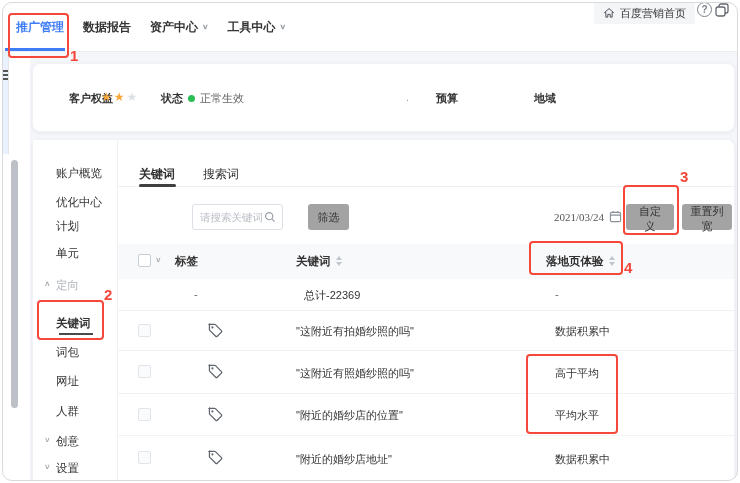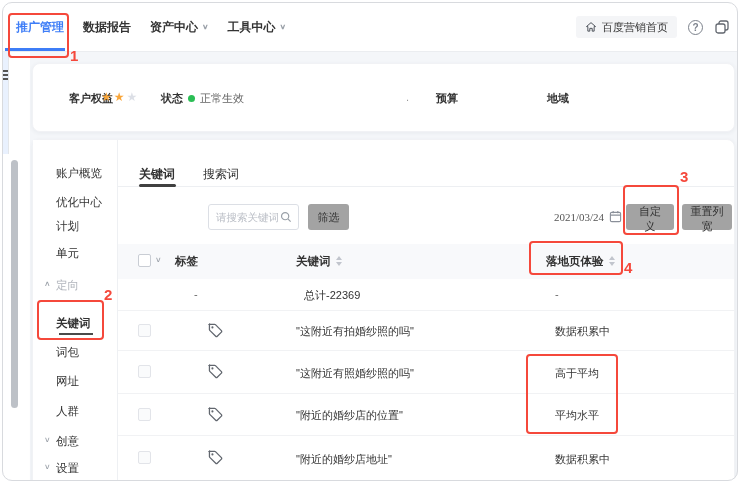--- a/index.html
+++ b/index.html
@@ -8,21 +8,21 @@
   .clip { position:absolute; inset:2px; border-radius:10px; overflow:hidden; background:#fff; }
   .frame-border { position:absolute; inset:2px; border:1px solid #d8dade; border-radius:10px; pointer-events:none; z-index:40; }
 
   
   .navbar { position:absolute; top:0; left:0; right:0; height:50px; background:#fff; border-bottom:1px solid #ebedf0; z-index:5; }
   .nav-items { position:absolute; left:14px; top:0; height:50px; display:flex; align-items:center; gap:19px; }
   .nav-item { font-size:12px; font-weight:bold; color:#333; display:flex; align-items:center; gap:4px; cursor:pointer; white-space:nowrap; }
   .nav-item.active { color:#3e7df7; }
   .nav-caret { font-size:9px; color:#9aa0a8; transform:scaleY(.8); }
   .nav-underline { position:absolute; left:3px; top:46px; width:60px; height:3px; background:#3e7df7; }
-  .nav-right { position:absolute; right:8px; top:0; height:50px; display:flex; align-items:center; gap:11px; }
+  .nav-right { position:absolute; right:8px; top:0; height:50px; display:flex; align-items:flex-start; gap:2px; }
   .home-btn { display:flex; align-items:center; gap:5px; background:#f4f5f7; border-radius:3px; height:22px; padding:0 9px; font-size:11px; color:#333; cursor:pointer; }
   .circle-icon { width:15px; height:15px; border:1.3px solid #7c828c; border-radius:50%; font-size:10px; color:#7c828c; display:flex; align-items:center; justify-content:center; font-weight:bold; cursor:pointer; }
 
   
   .content-bg { position:absolute; top:50px; left:0; right:0; bottom:0; background:#f4f6f9; }
   .left-gutter { position:absolute; top:50px; left:0; width:28px; bottom:0; background:#fff; }
   .mini-strip { position:absolute; top:50px; left:0; width:7px; height:102px; background:#e9f1fe; border-right:1px solid #e3e6ea; }
   .hamburger { position:absolute; left:0; top:68px; width:6px; }
   .hamburger div { height:1.5px; background:#555; margin-bottom:2.5px; width:6px; }
   .scroll-thumb { position:absolute; left:9px; top:158px; width:7px; height:248px; background:#bdc1c7; border-radius:4px; }
@@ -47,21 +47,21 @@
 
   .main { position:absolute; left:85px; top:0; right:0; bottom:0; }
   .tabbar { position:absolute; left:0; right:0; top:0; height:47px; border-bottom:1px solid #edeff2; }
   .tab { position:absolute; top:26px; font-size:12px; color:#333; cursor:pointer; }
   .tab.active { font-weight:bold; }
   .tab-underline { position:absolute; left:21px; top:44px; width:37px; height:3px; background:#404040; border-radius:2px; }
 
   
   .toolbar { position:absolute; left:0; right:0; top:64px; height:27px; }
   .btn-blue { position:absolute; left:15px; top:0; width:69px; height:26px; background:#4b85f8; color:#fff; font-size:11px; border:none; border-radius:3px; cursor:pointer; font-family:inherit; }
-  .search-box { position:absolute; left:90px; top:0; width:91px; height:26px; border:1px solid #dcdfe5; border-radius:3px; background:#fff;text-decoration:underline; }
+  .search-box { position:absolute; left:74px; top:0; width:91px; height:26px; border:1px solid #dcdfe5; border-radius:3px; background:#fff;text-decoration:underline; }
   .search-box input { position:absolute; left:7px; top:0; width:62px; height:24px; border:none; outline:none; font-size:10.5px; color:#333; font-family:inherit; }
   .search-box input::placeholder { color:#b9bdc5; }
   .search-glyph { position:absolute; right:6px; top:6px; }
   .btn-gray { position:absolute; top:0; height:26px; background:#a3a3a3; color:#333; font-size:11px; border:none; border-radius:3px; cursor:pointer; font-family:inherit; padding:0 8px; }
   .date-text { position:absolute; right:130px; top:7px; font-size:11px; color:#555; cursor:pointer;font-family:Liberation Serif, serif; }
   .cal-icon { position:absolute; right:112px; top:6px; cursor:pointer; }
 
   
   .thead { position:absolute; left:0; right:0; top:104px; height:35px; background:#f8f9fb; font-size:11.5px; color:#333; }
   .th { position:absolute; top:10px; font-weight:bold; cursor:pointer; }
@@ -133,21 +133,21 @@
 
     <div class="card-a">
       <div class="acct-row">
         <span class="acct-label" style="left:36px">客户权益</span>
         <span class="stars"><span class="star-on">★</span><span class="star-on">★</span><span class="star-off">★</span></span>
         <span class="acct-label" style="left:128px">状态</span>
         <span class="status-dot"></span>
         <span class="status-val">正常生效</span>
         <span class="redacted-dot">.</span>
         <span class="acct-label" style="left:403px">预算</span>
-        <span class="acct-label" style="left:514px">地域</span>
+        <span class="acct-label" style="left:501px">地域</span>
       </div>
     </div>
 
     <div class="card-b">
 
       <div class="sidebar">
         <div class="side-item" style="top:26px"><span>账户概览</span></div>
         <div class="side-item" style="top:55px"><span>优化中心</span></div>
         <div class="side-item" style="top:79px"><span>计划</span></div>
         <div class="side-item" style="top:106px"><span>单元</span></div>

